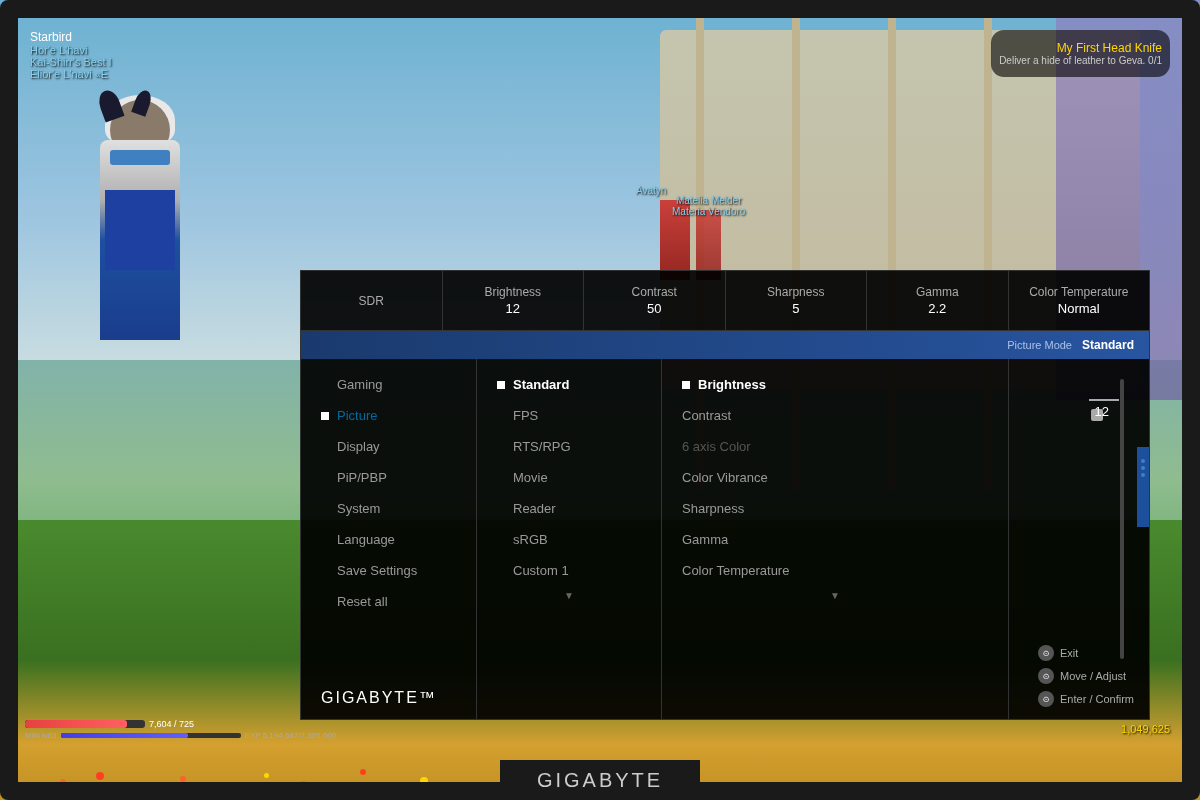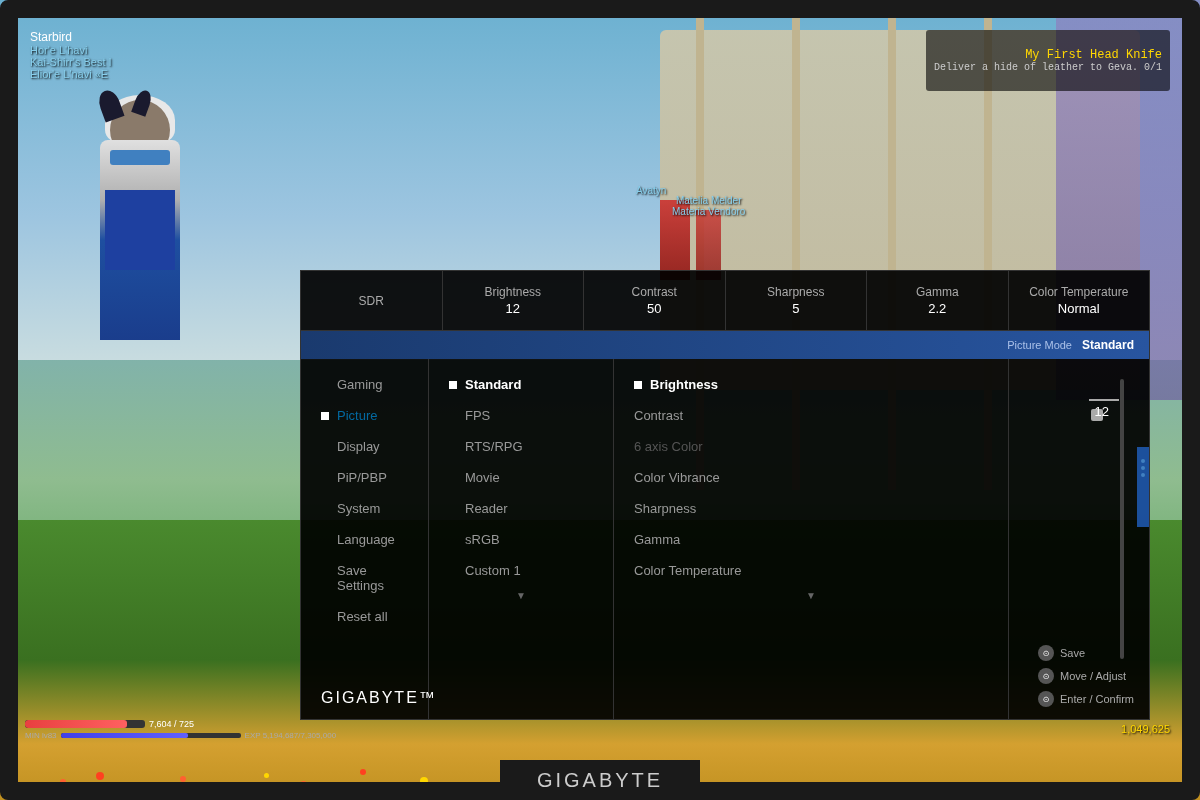--- a/index.html
+++ b/index.html
@@ -129,25 +129,24 @@
     .hud-top-right {
       position: absolute;
       top: 30px;
       right: 30px;
       z-index: 10;
     }
 
     .quest-box {
       background: rgba(0,0,0,0.6);
       color: #fff;
-      padding: 18px 8px;
+      padding: 11px 8px;
       font-size: 11px;
-      border-radius: 3px;
+      border-radius: 13px;
       text-align: right;
-      font-family: Liberation Mono, monospace;
     }
 
     .quest-title {
       color: #ffd700;
       font-size: 12px;
     }
 
     .quest-desc {
       color: #ccc;
       font-size: 10px;
@@ -324,21 +323,21 @@
     }
 
     
     .osd-main {
       display: flex;
       height: calc(100% - 88px);
     }
 
     
     .osd-nav {
-      width: 128px;
+      width: 176px;
       border-right: 1px solid #333;
       padding: 10px 0;
       display: flex;
       flex-direction: column;
     }
 
     .osd-nav-item {
       padding: 8px 20px;
       color: #999;
       font-size: 13px;
@@ -734,21 +733,21 @@
         <div class="scroll-dot"></div>
         <div class="scroll-dot"></div>
         <div class="scroll-dot"></div>
       </div>
     </div>
   </div>
 
   <div style="position:absolute;bottom:8px;right:15px;display:flex;flex-direction:column;gap:3px;">
     <div class="control-row">
       <div class="ctrl-icon">⊙</div>
-      <span>Save</span>
+      <span>Exit</span>
     </div>
     <div class="control-row">
       <div class="ctrl-icon">⊙</div>
       <span>Move / Adjust</span>
     </div>
     <div class="control-row">
       <div class="ctrl-icon">⊙</div>
       <span>Enter / Confirm</span>
     </div>
   </div>

